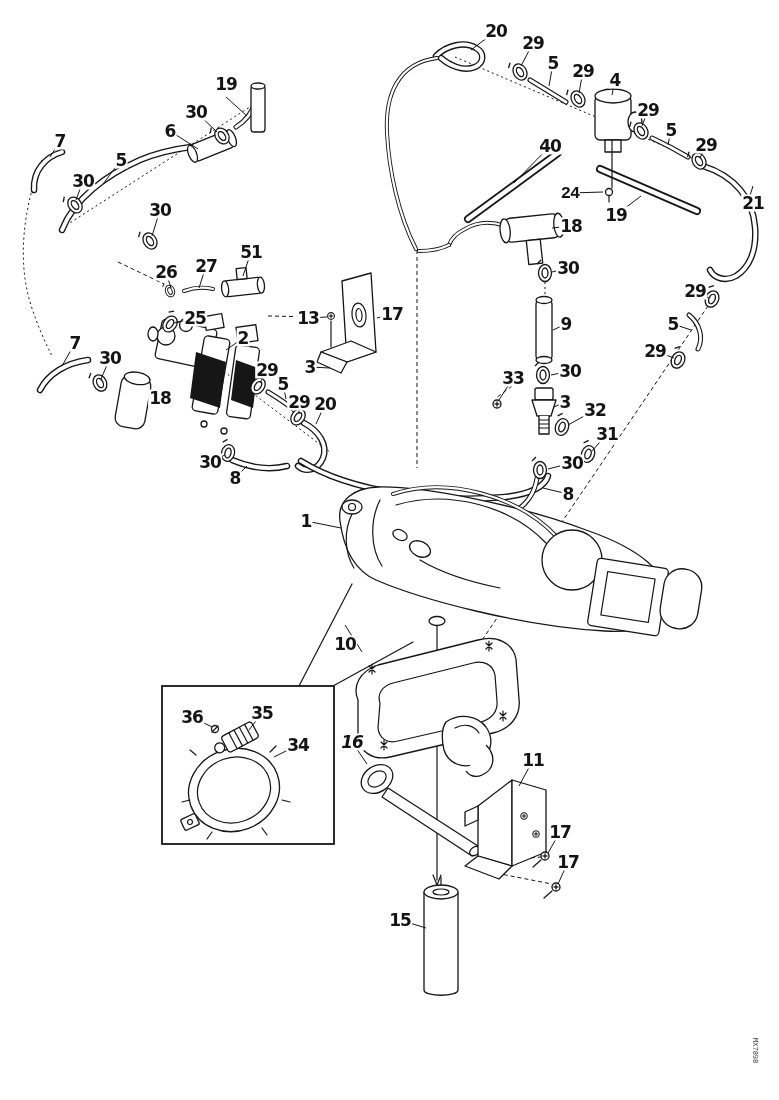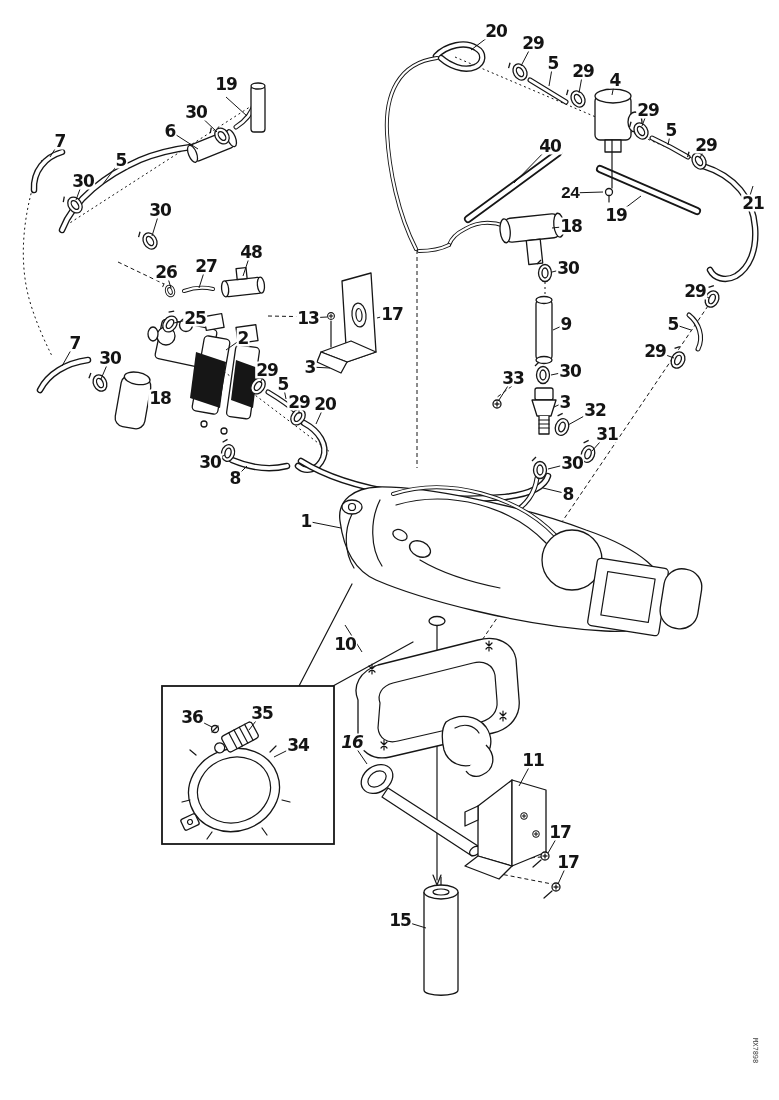--- a/index.html
+++ b/index.html
@@ -394,21 +394,21 @@
 <div id="callout-layer">
       <span class="callout" style="left: 60px; top: 141px;">7</span>
       <span class="callout" style="left: 83px; top: 181px;">30</span>
       <span class="callout" style="left: 121px; top: 160px;">5</span>
       <span class="callout" style="left: 170px; top: 131px;">6</span>
       <span class="callout" style="left: 196px; top: 112px;">30</span>
       <span class="callout" style="left: 226px; top: 84px;">19</span>
       <span class="callout" style="left: 160px; top: 210px;">30</span>
       <span class="callout" style="left: 166px; top: 272px; text-align: right;">26</span>
       <span class="callout" style="left: 206px; top: 266px;">27</span>
-      <span class="callout" style="left: 251px; top: 252px;">48</span>
+      <span class="callout" style="left: 251px; top: 252px;">51</span>
       <span class="callout" style="left: 195px; top: 318px;">25</span>
       <span class="callout" style="left: 243px; top: 338px;">2</span>
       <span class="callout" style="left: 308px; top: 318px;">13</span>
       <span class="callout" style="left: 392px; top: 314px;">17</span>
       <span class="callout" style="left: 310px; top: 367px;">3</span>
       <span class="callout" style="left: 75px; top: 343px;">7</span>
       <span class="callout" style="left: 110px; top: 358px;">30</span>
       <span class="callout" style="left: 160px; top: 398px;">18</span>
       <span class="callout" style="left: 267px; top: 370px;">29</span>
       <span class="callout" style="left: 283px; top: 384px;">5</span>

